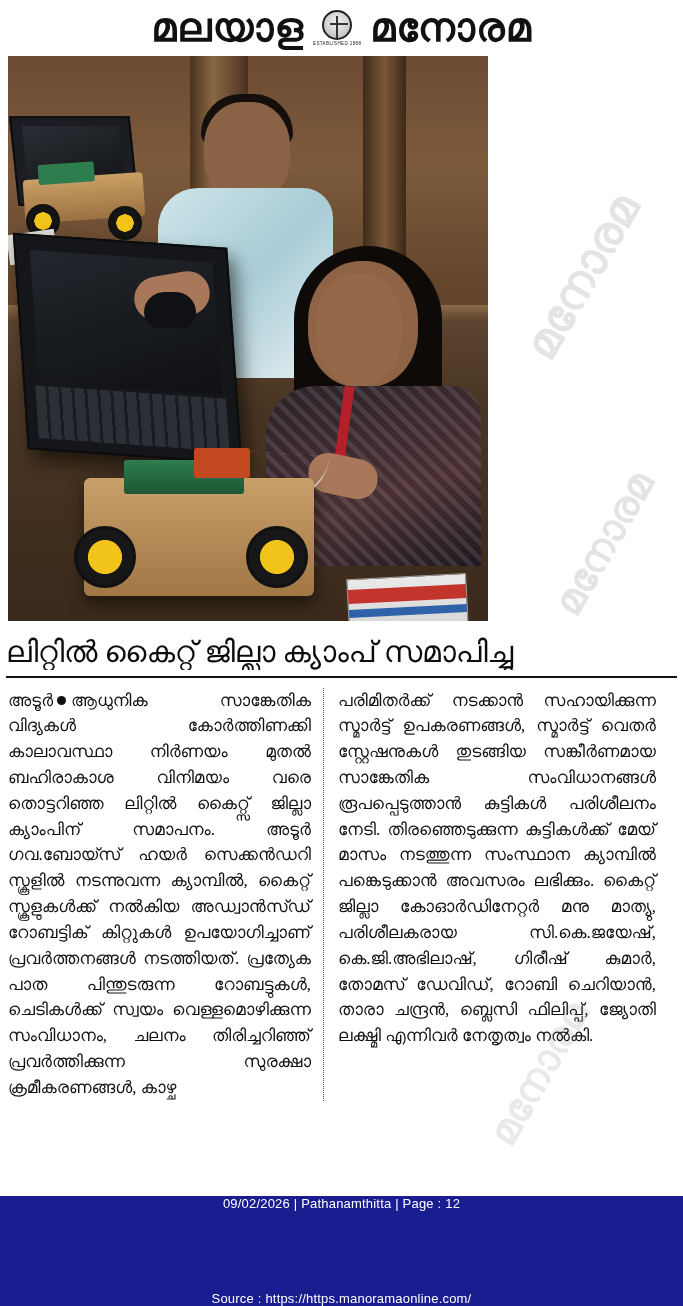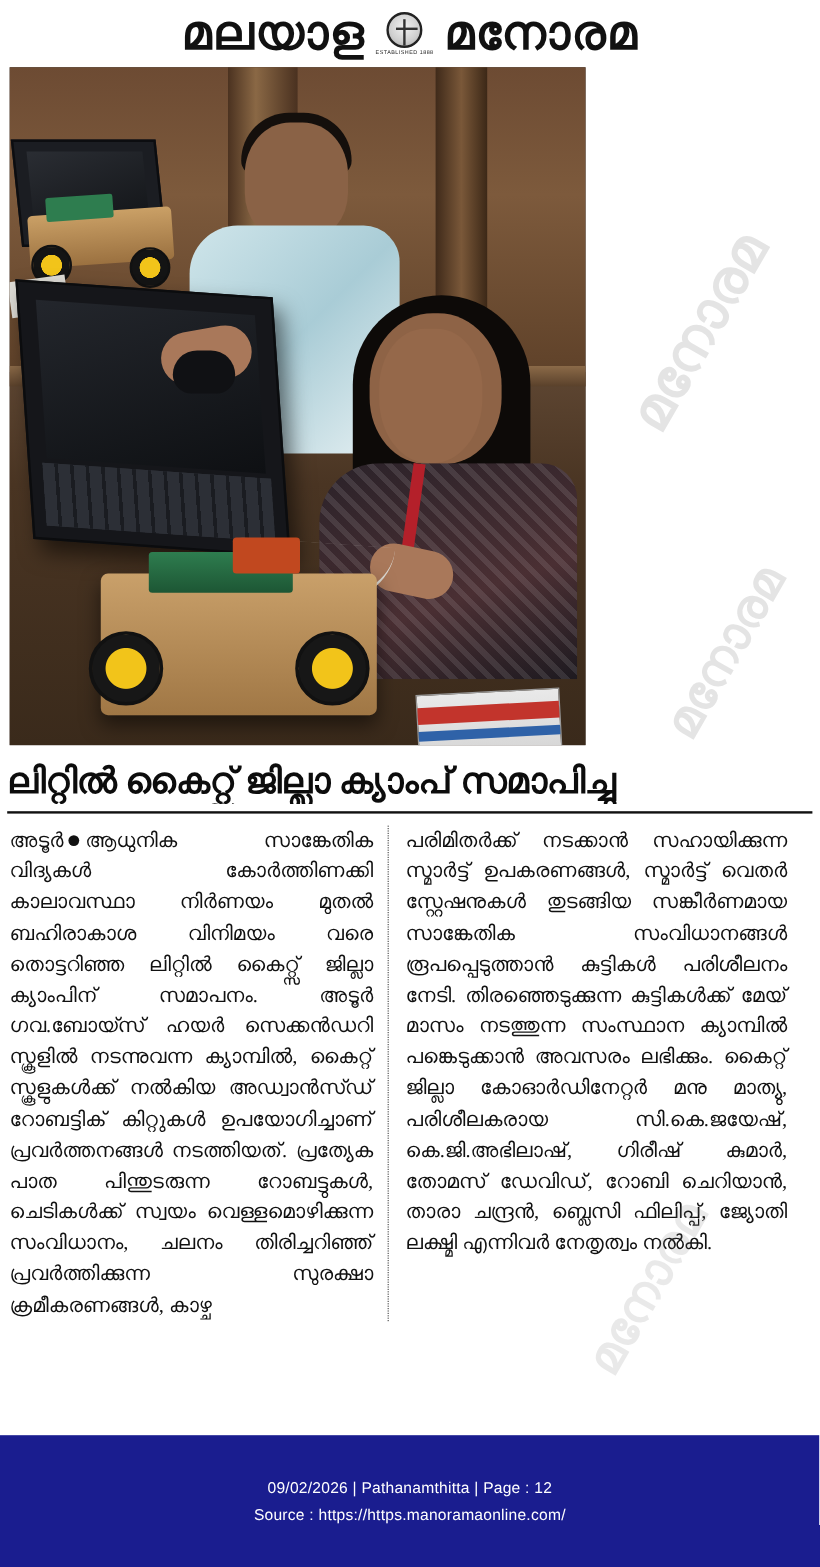--- a/index.html
+++ b/index.html
@@ -257,21 +257,21 @@
     font-weight: bold;
     font-size: 17px;
     line-height: 1.35;
     color: #111;
   }
 
   
   .headline {
     margin: 14px 6px 6px 6px;
     font-family: "Liberation Serif", serif;
-    font-weight: bold;
+    font-weight: normal;
     font-size: 30px;
     line-height: 1.15;
     color: #0c0c0c;
     letter-spacing: -0.3px;
     white-space: nowrap;
     overflow: hidden;
   }
   .rule {
     height: 2px;
     background: #111;
@@ -311,21 +311,21 @@
   .footer {
     position: absolute;
     left: 0; bottom: 0;
     width: 100%;
     height: 110px;
     background: #1a1d8f;
     color: #ffffff;
     display: flex;
     flex-direction: column;
     align-items: center;
-    justify-content: center;
+    justify-content: space-between;
     gap: 8px;
     font-size: 13px;
   }
   .footer-line { letter-spacing: .2px; }
 
   
   .wm {
     position: absolute;
     font-family: "Liberation Serif", serif;
     font-weight: bold;

